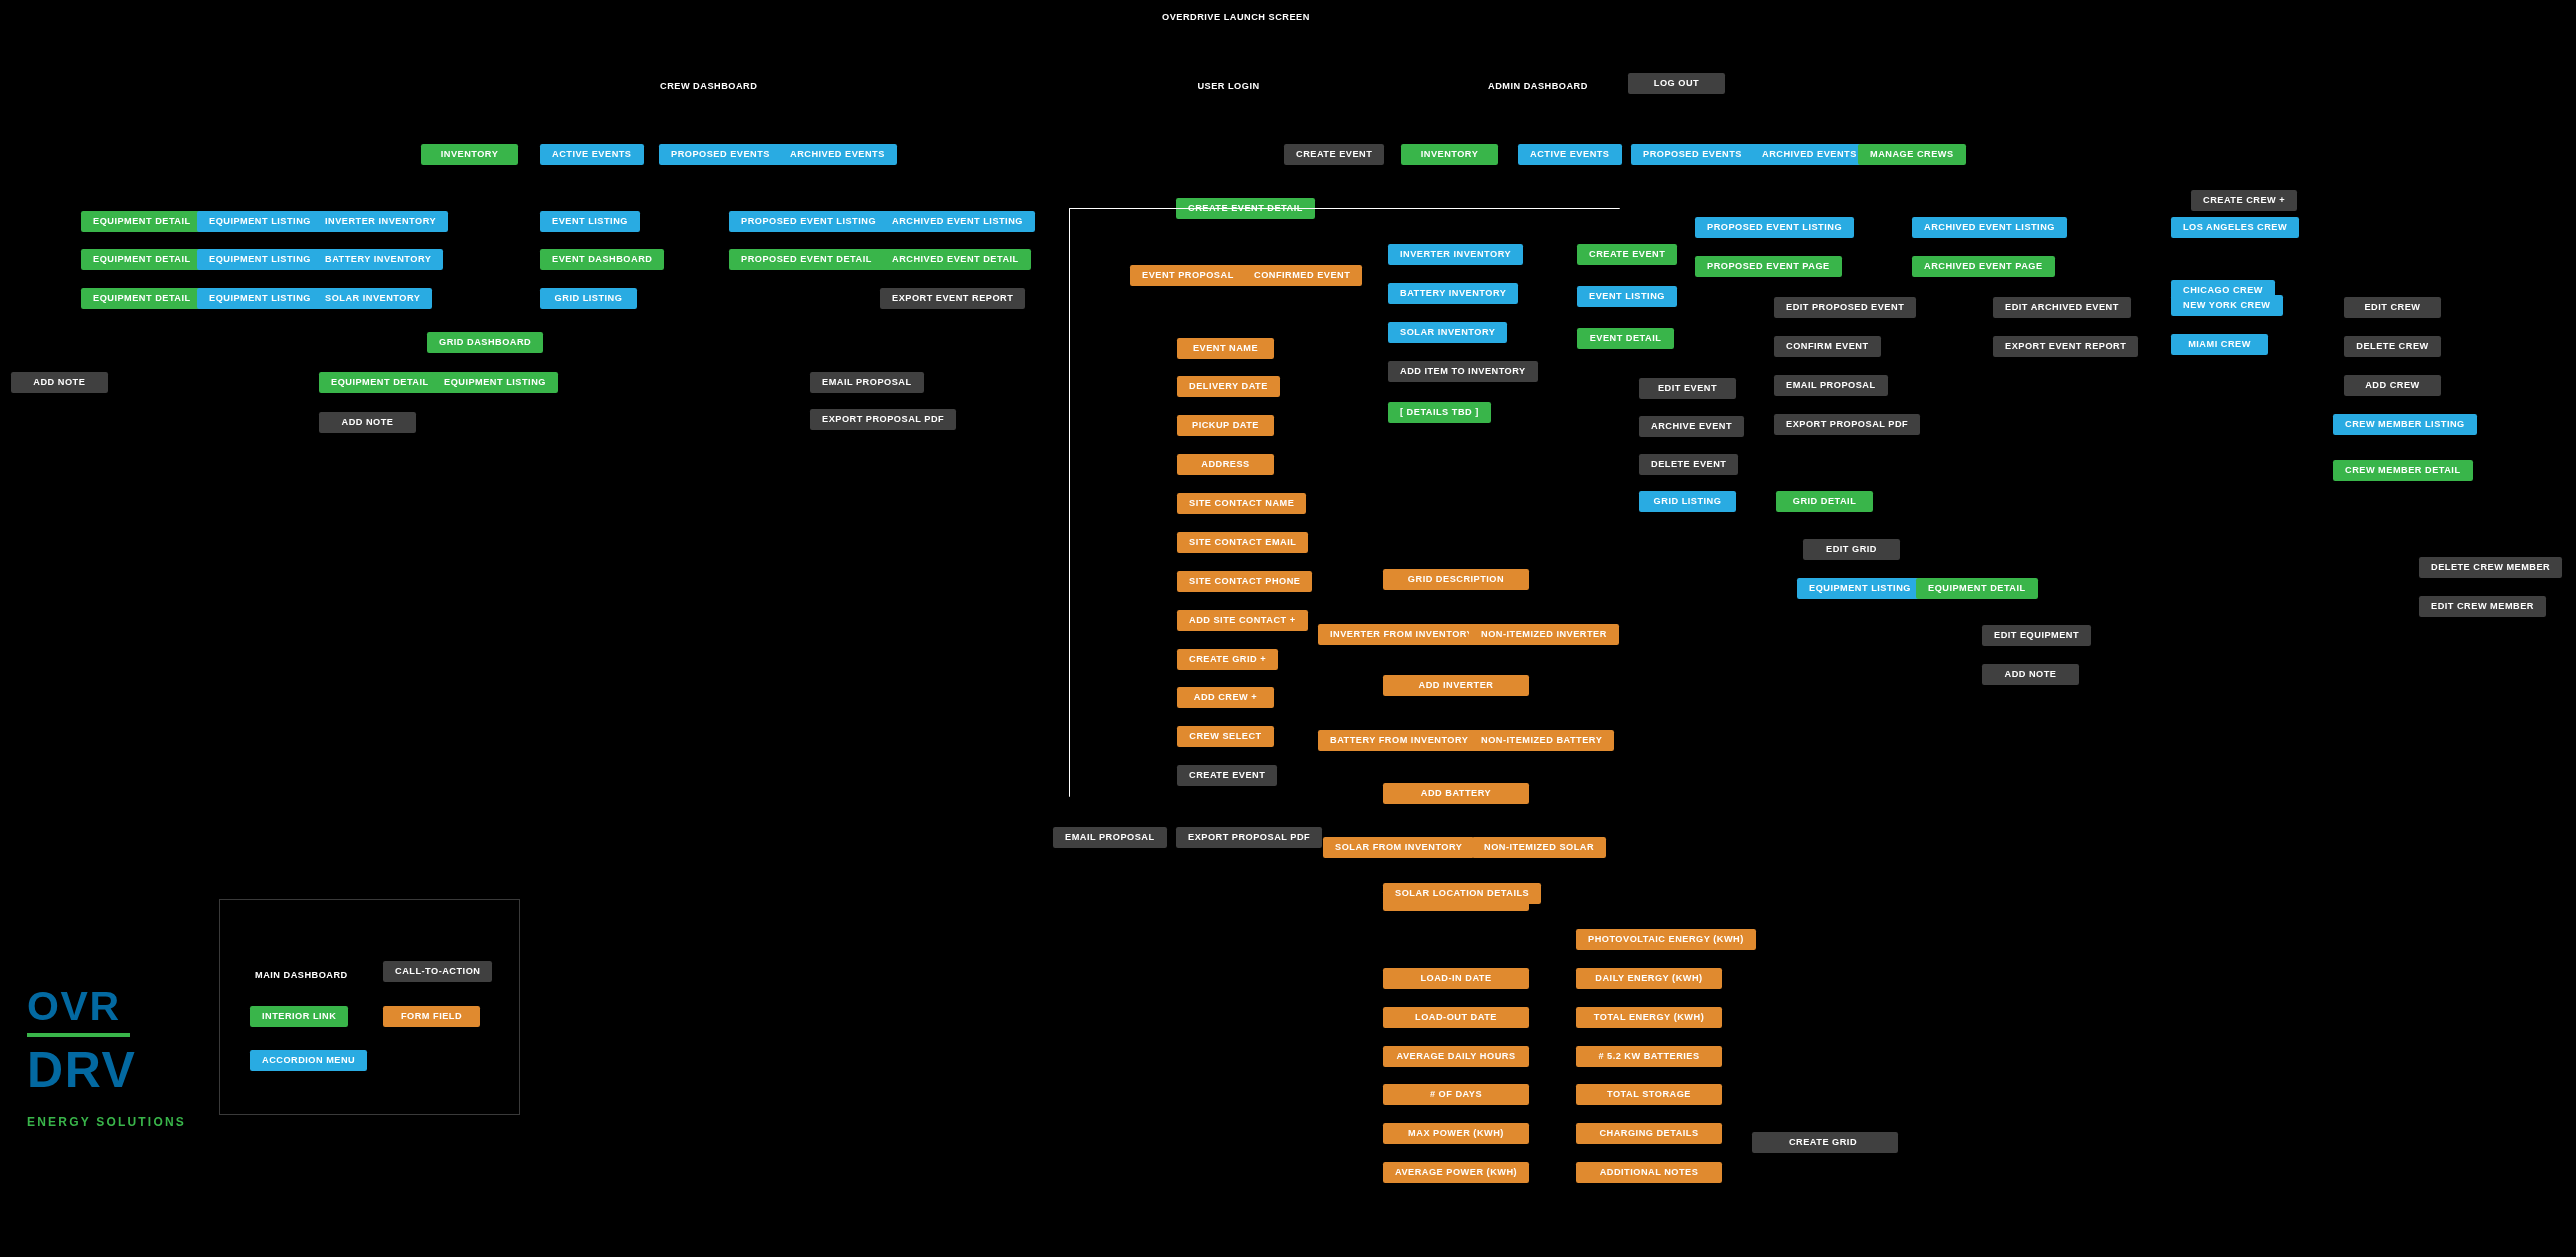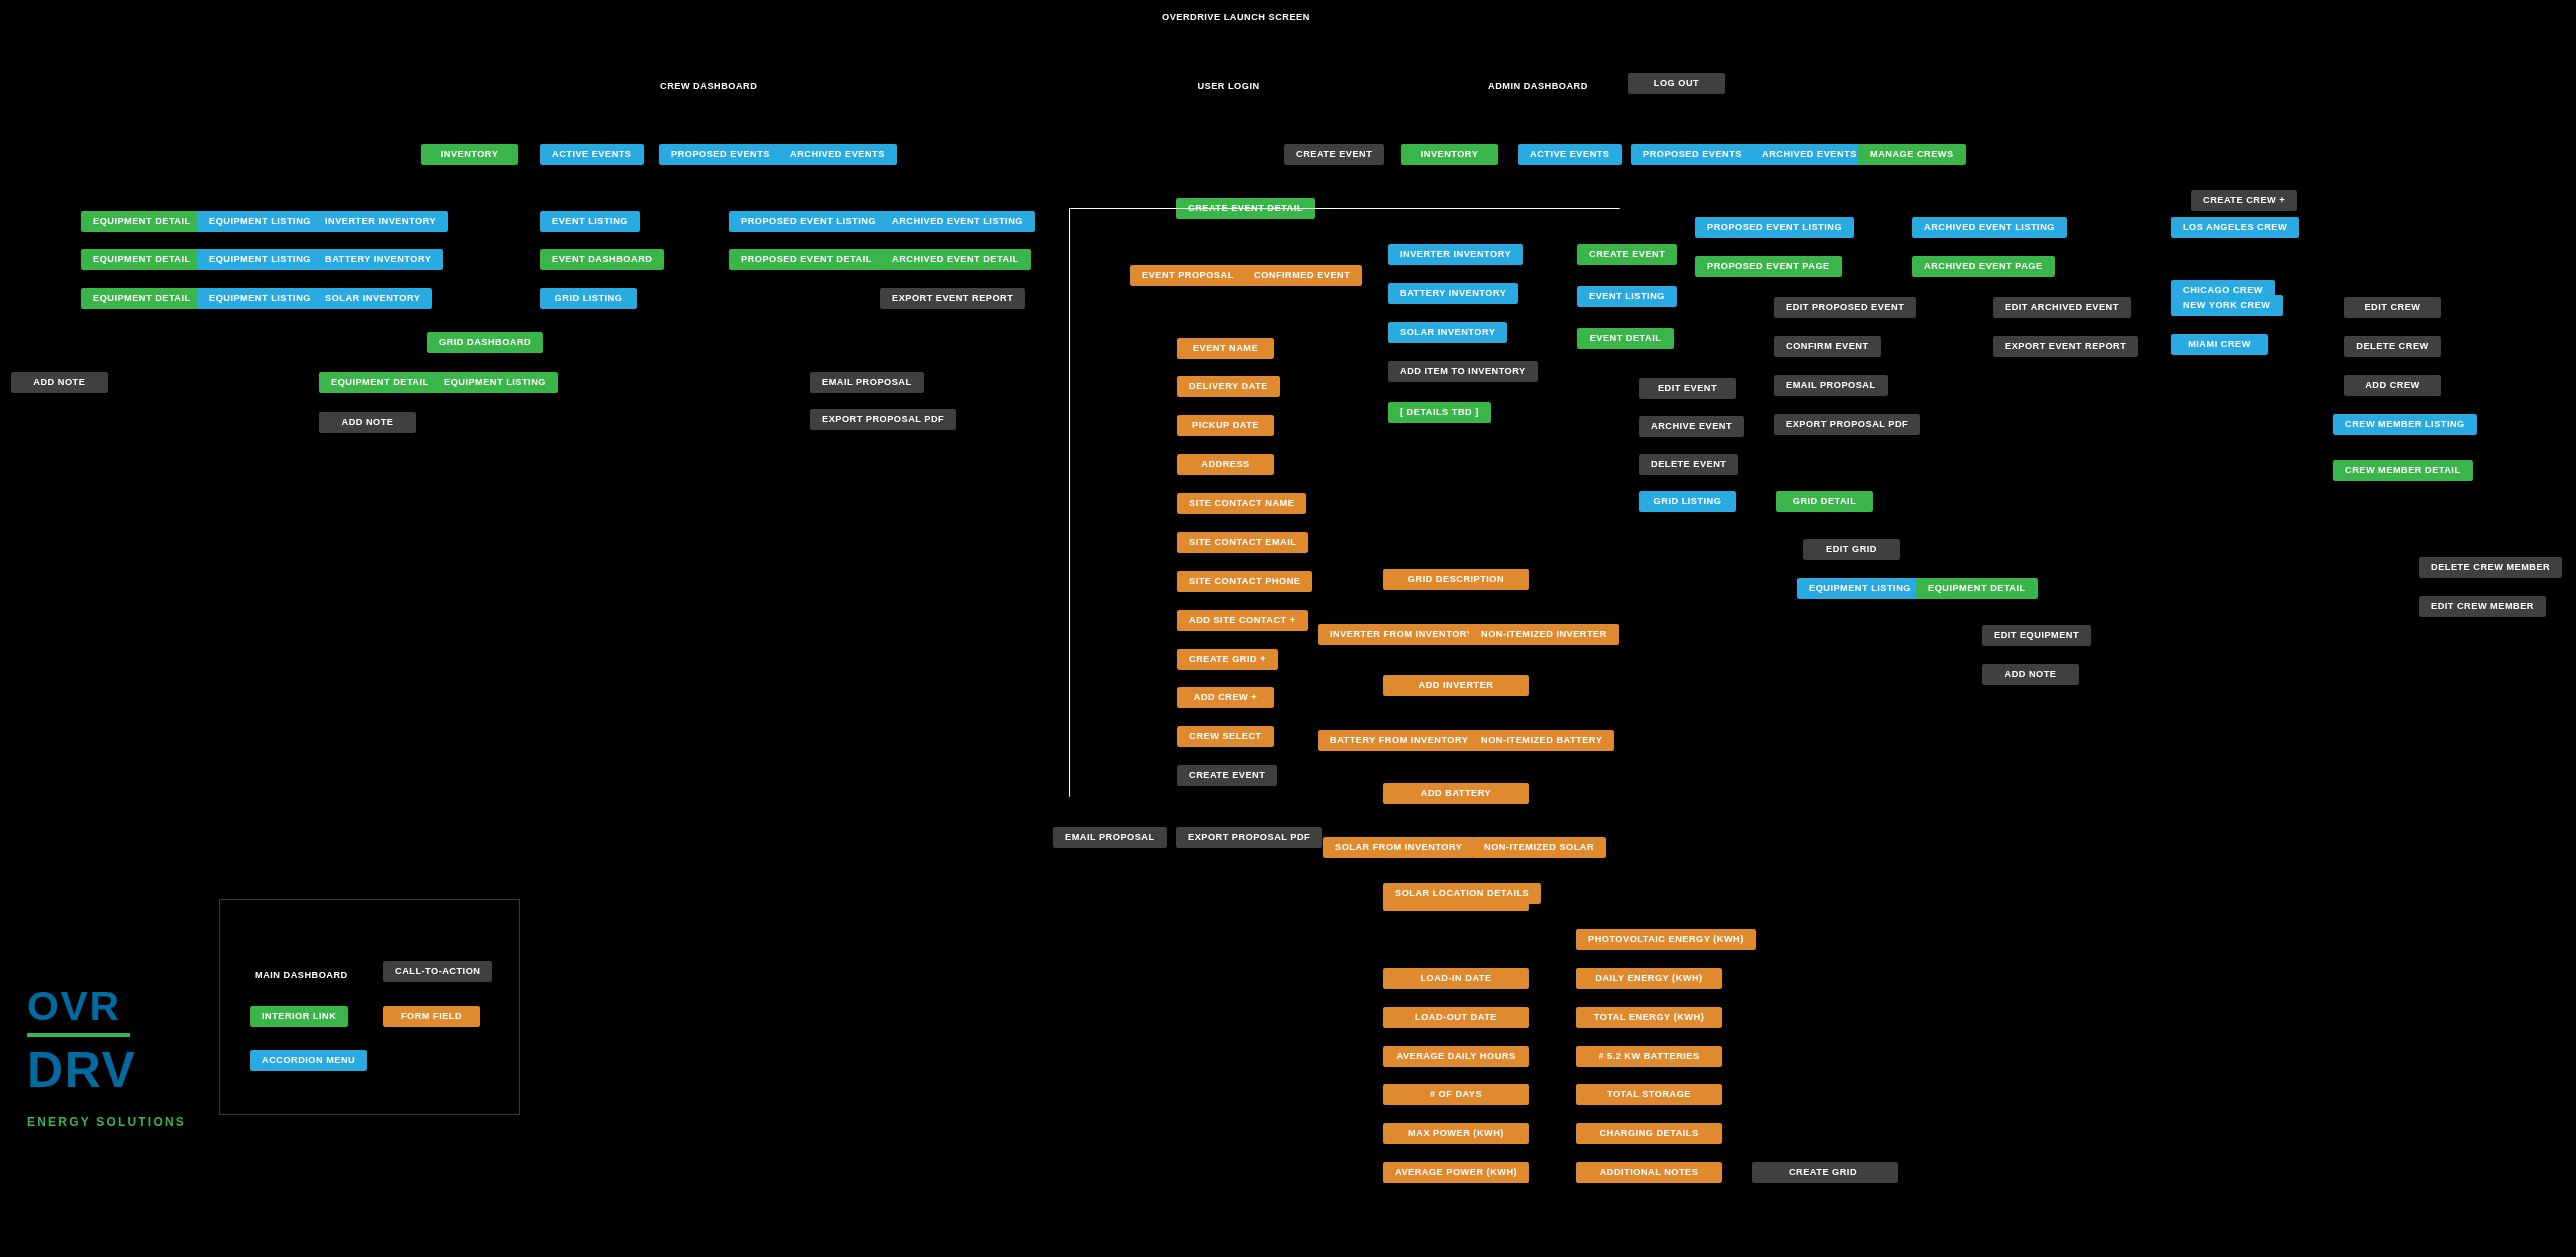--- a/index.html
+++ b/index.html
@@ -171,21 +171,21 @@
   <div class="node orange" style="left:1383px; top:1162px; min-width:146px;">AVERAGE POWER (KWH)</div>
 
   <div class="node orange" style="left:1576px; top:929px; min-width:146px;">PHOTOVOLTAIC ENERGY (KWH)</div>
   <div class="node orange" style="left:1576px; top:968px; min-width:146px;">DAILY ENERGY (KWH)</div>
   <div class="node orange" style="left:1576px; top:1007px; min-width:146px;">TOTAL ENERGY (KWH)</div>
   <div class="node orange" style="left:1576px; top:1046px; min-width:146px;"># 5.2 KW BATTERIES</div>
   <div class="node orange" style="left:1576px; top:1084px; min-width:146px;">TOTAL STORAGE</div>
   <div class="node orange" style="left:1576px; top:1123px; min-width:146px;">CHARGING DETAILS</div>
   <div class="node orange" style="left:1576px; top:1162px; min-width:146px;">ADDITIONAL NOTES</div>
 
-  <div class="node purple" style="left:1752px; top:1162px; min-width:146px;padding-left:8px;">CREATE GRID</div>
+  <div class="node purple" style="left:1752px; top:1132px; min-width:146px;padding-left:8px;">CREATE GRID</div>
 
   <div class="legend-box" style="left:219px; top:899px; width:301px; height:216px;"></div>
   <div class="node plain" style="left:243px; top:965px; min-width:auto;">MAIN DASHBOARD</div>
   <div class="node purple" style="left:383px; top:961px;">CALL-TO-ACTION</div>
   <div class="node green" style="left:250px; top:1006px;">INTERIOR LINK</div>
   <div class="node orange" style="left:383px; top:1006px;">FORM FIELD</div>
   <div class="node blue" style="left:250px; top:1050px;">ACCORDION MENU</div>
 
   <div class="logo" style="left:27px; top:983px;">
     <span class="logo-line" style="font-size:41px;">OVR</span>

